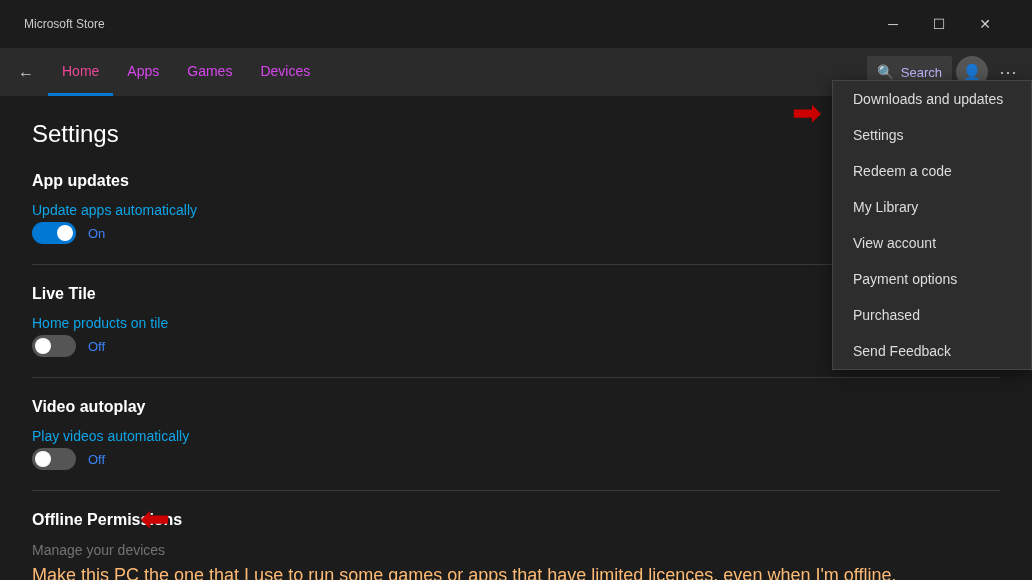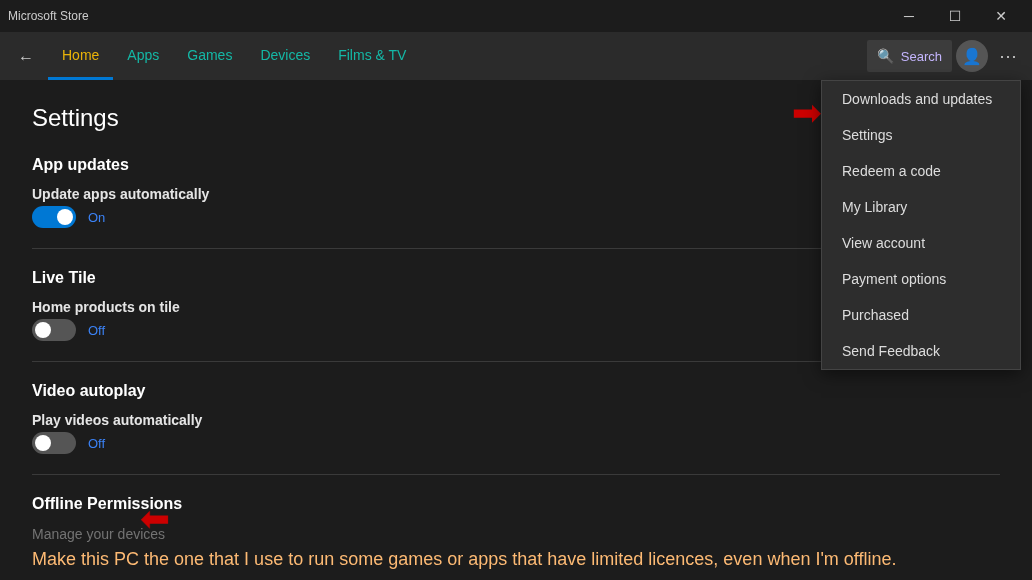--- a/index.html
+++ b/index.html
@@ -8,25 +8,25 @@
       height: 580px;
       background: #1c1c1c;
       font-family: 'Segoe UI', sans-serif;
       color: #fff;
       overflow: hidden;
       position: relative;
     }
 
     
     .title-bar {
-      height: 32px;
+      height: 48px;
       background: #1c1c1c;
       display: flex;
       align-items: center;
-      padding: 0 8px;
+      padding: 0 24px;
       font-size: 12px;
       color: #ccc;
     }
     .title-bar-title {
       flex: 1;
       font-size: 12px;
     }
     .title-bar-controls {
       display: flex;
       gap: 0;
@@ -67,26 +67,26 @@
       height: 100%;
       align-items: center;
       flex: 1;
     }
     .nav-tab {
       padding: 0 14px;
       height: 100%;
       display: flex;
       align-items: center;
       font-size: 14px;
-      color: #14b8a6;
+      color: #d946ef;
       cursor: pointer;
       border-bottom: 3px solid transparent;
     }
     .nav-tab.active {
-      color: #eab308;
+      color: #ec4899;
       border-bottom: 3px solid #0078d4;
     }
     .nav-right {
       display: flex;
       align-items: center;
       gap: 4px;
     }
     .search-box {
       display: flex;
       align-items: center;
@@ -146,22 +146,21 @@
       margin-bottom: 12px;
     }
     .setting-row {
       display: flex;
       align-items: center;
       gap: 12px;
       margin-bottom: 4px;
     }
     .setting-label {
       font-size: 14px;
-      color: #e5e5e5;
-      font-weight: bold;
+      color: #0ea5e9;
     }
     .divider {
       height: 1px;
       background: #3a3a3a;
       margin: 20px 0;
     }
 
     
     .toggle {
       width: 44px;
@@ -186,21 +185,21 @@
     .toggle.off .toggle-thumb { left: 3px; }
     .toggle-label {
       font-size: 13px;
       color: #3b82f6;
     }
 
     
     .dropdown-menu {
       position: absolute;
       top: 80px;
-      right: 11px;
+      right: 0;
       width: 200px;
       background: #2d2d2d;
       box-shadow: 0 4px 16px rgba(0,0,0,0.5);
       z-index: 100;
       border: 1px solid #444;
     }
     .dropdown-item {
       padding: 10px 20px;
       font-size: 14px;
       color: #ddd;
@@ -254,21 +253,20 @@
   </div>
 </div>
 
 <div class="nav-bar">
   <div class="nav-back">←</div>
   <div class="nav-tabs">
     <div class="nav-tab active">Home</div>
     <div class="nav-tab">Apps</div>
     <div class="nav-tab">Games</div>
     <div class="nav-tab">Devices</div>
-    <div class="nav-tab">Films &amp; TV</div>
   </div>
   <div class="nav-right">
     <div class="search-box">
       <span class="search-icon-svg">🔍</span>
       <span class="search-text">Search</span>
     </div>
     <div class="user-icon">👤</div>
     <div class="more-btn">···</div>
   </div>
 </div>

